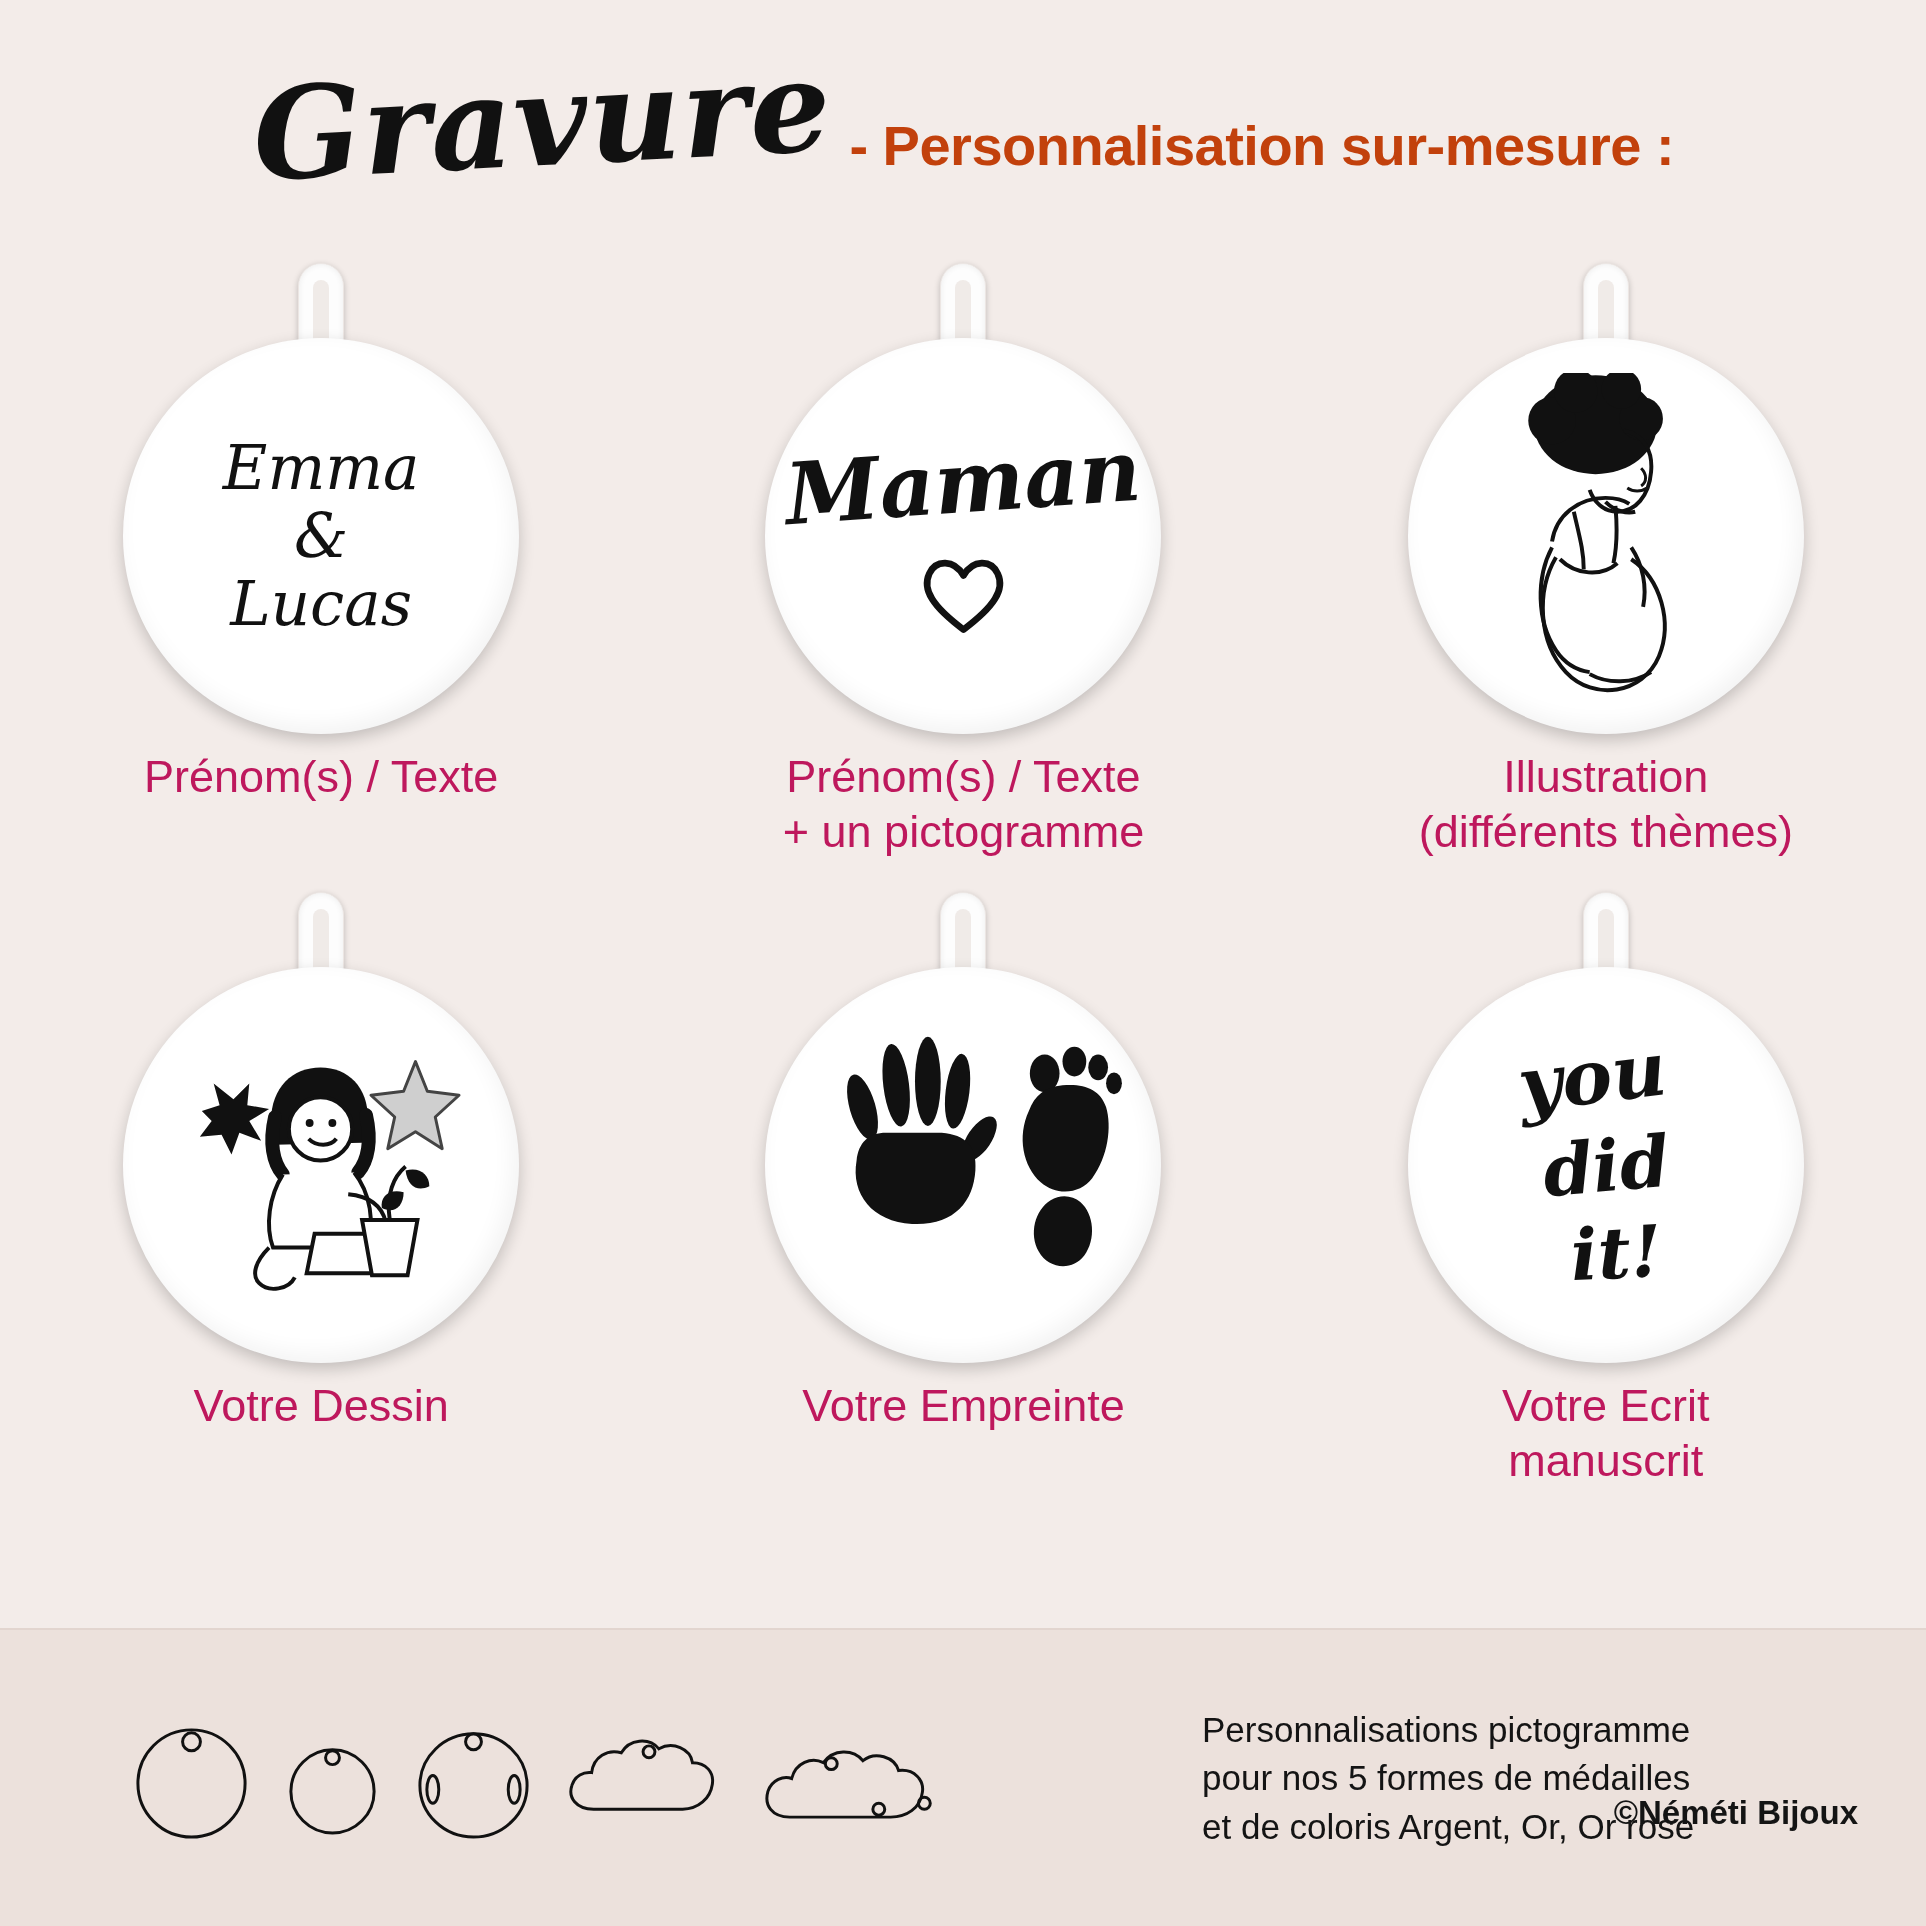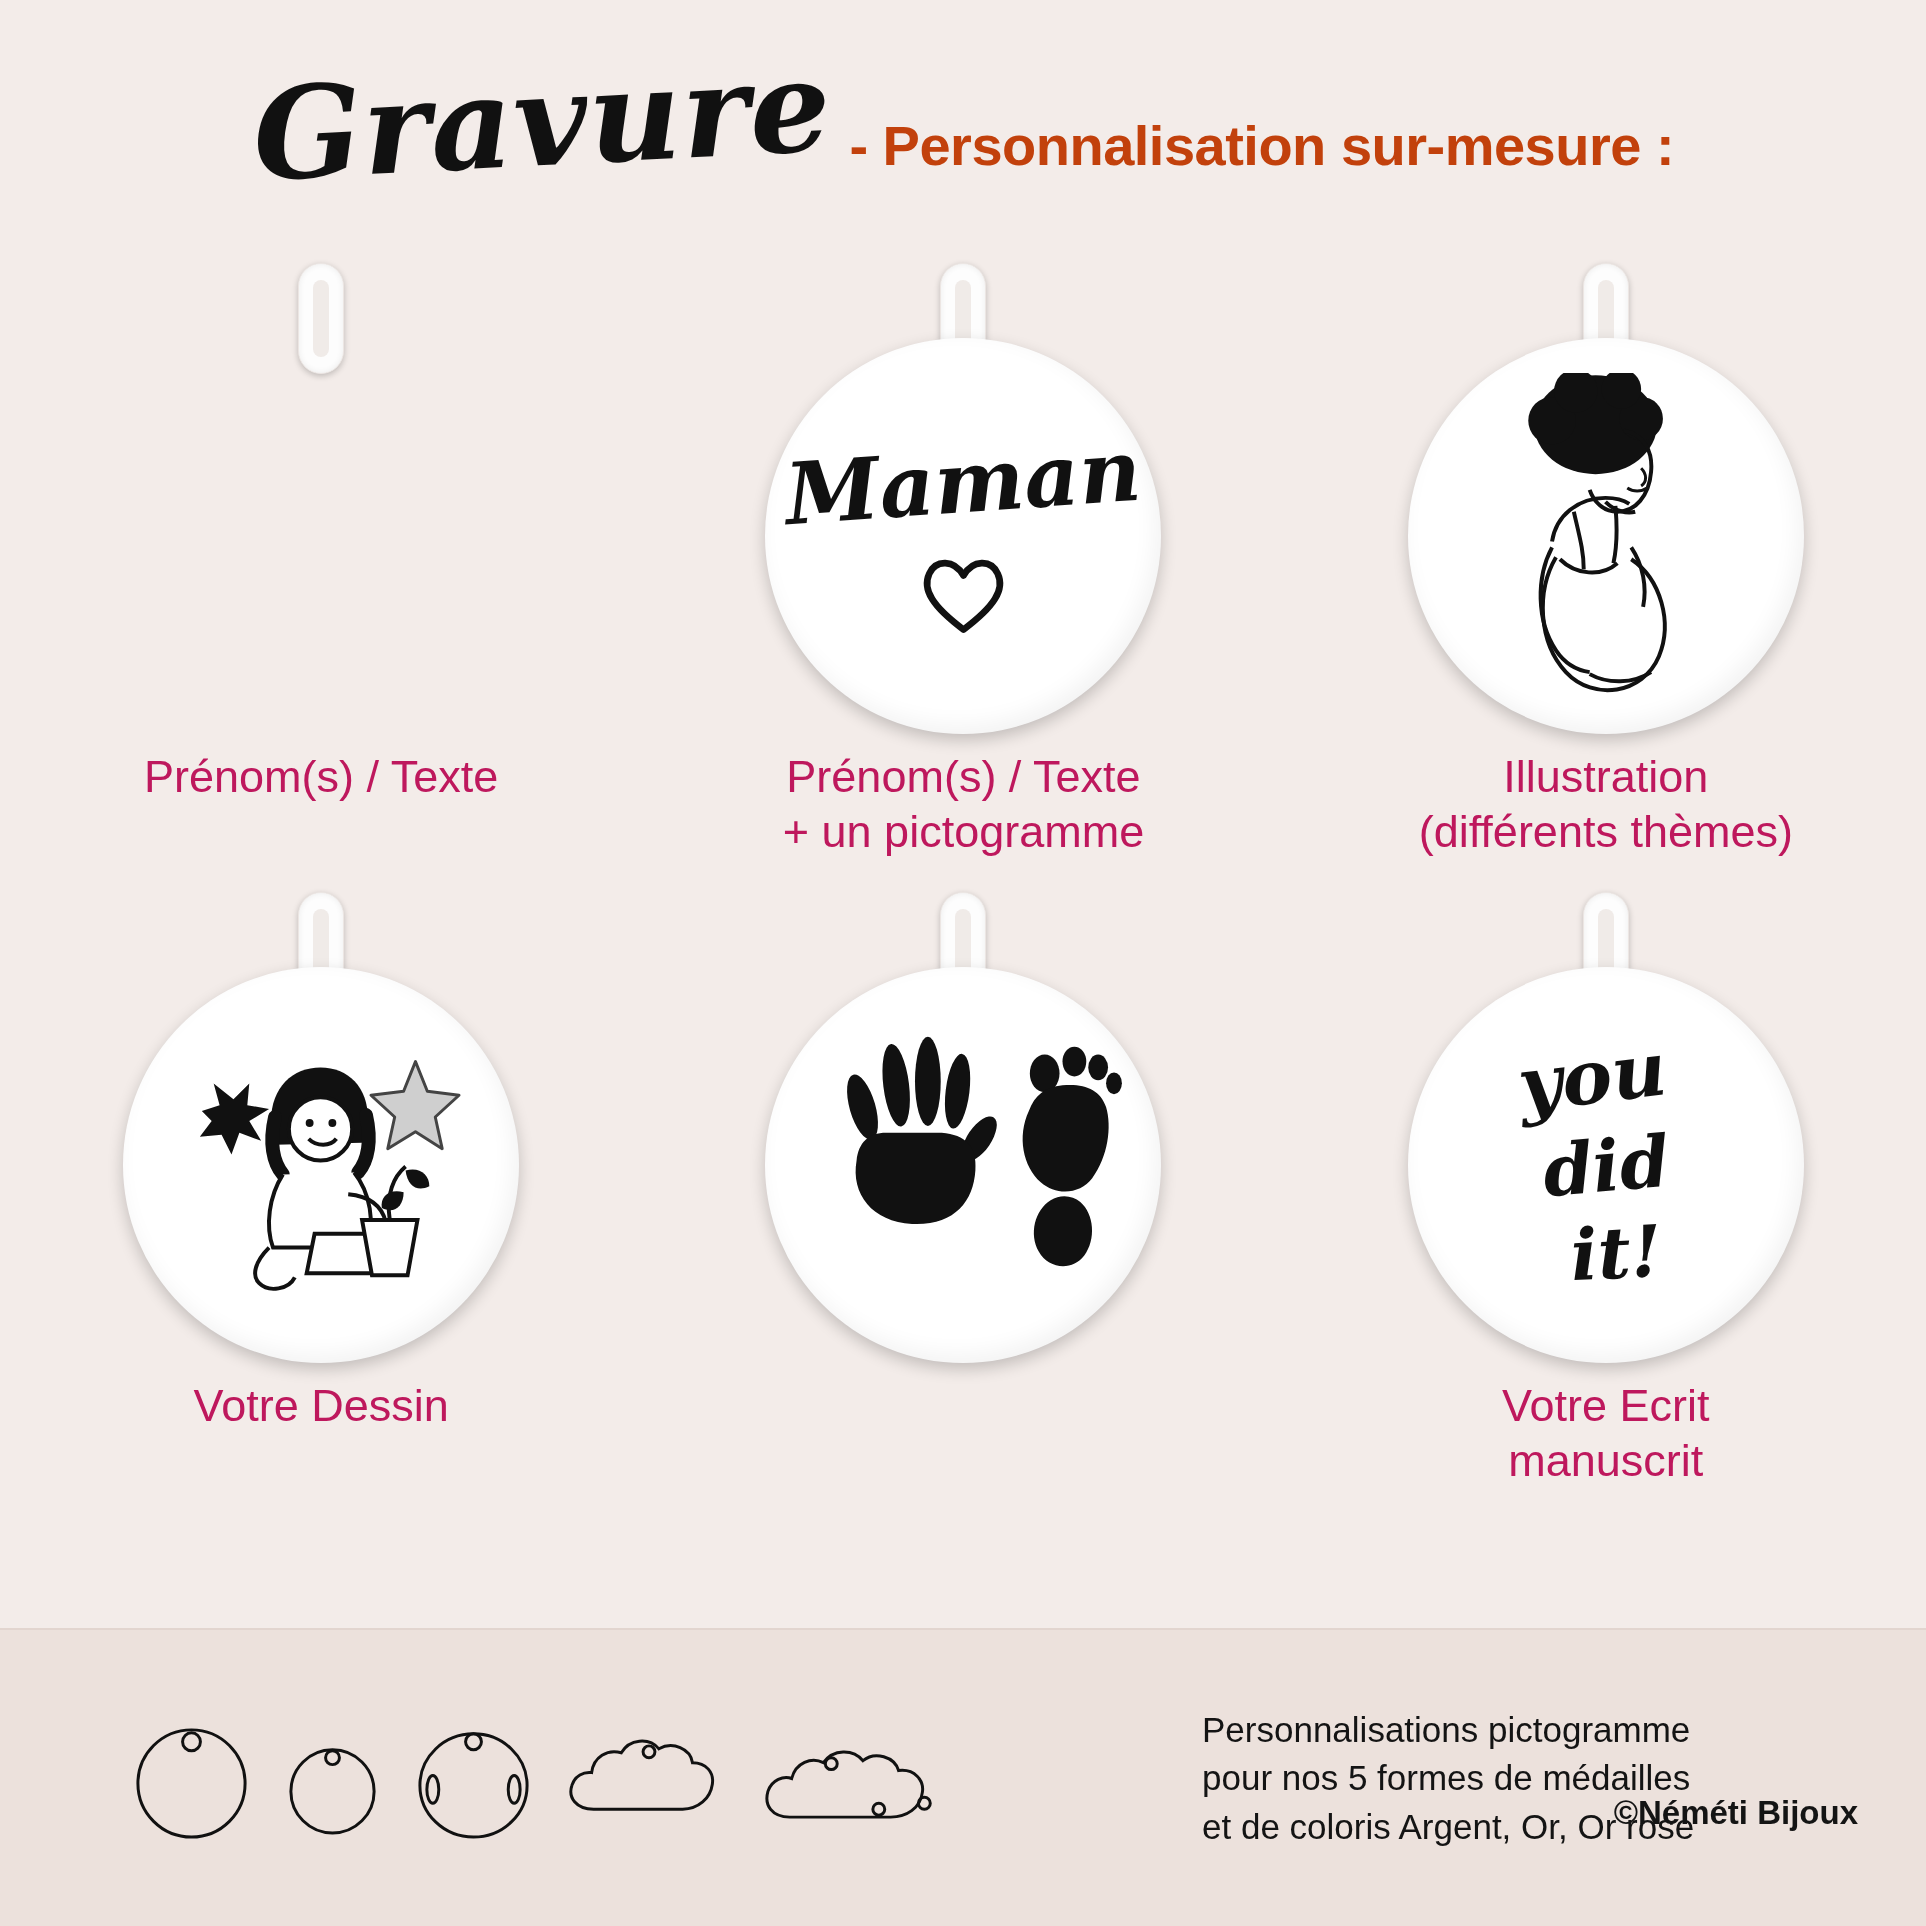--- a/index.html
+++ b/index.html
@@ -180,20 +180,27 @@
 <div class="header">
   <span class="header-script">Gravure</span>
   <span class="header-sub">- Personnalisation sur-mesure :</span>
 </div>
 
 <div class="grid">
 
   <div class="cell">
     <div class="medal-wrap">
       <div class="bail"></div>
+      <div class="disc">
+        <div class="script-name">
+          <div>Emma</div>
+          <div>&amp;</div>
+          <div>Lucas</div>
+        </div>
+      </div>
     </div>
     <div class="caption">Prénom(s) / Texte</div>
   </div>
 
   <div class="cell">
     <div class="medal-wrap">
       <div class="bail"></div>
       <div class="disc">
         <div style="text-align:center;">
           <div class="script-maman">Maman</div>
@@ -301,20 +308,21 @@
             <ellipse cx="242" cy="58" rx="15" ry="19"></ellipse>
             <ellipse cx="272" cy="46" rx="12" ry="15"></ellipse>
             <ellipse cx="296" cy="52" rx="10" ry="13"></ellipse>
             <ellipse cx="312" cy="68" rx="8" ry="11"></ellipse>
             <path d="M226 96 c-12 26 -6 56 12 72 c16 14 40 12 52 -4 c16 -22 20 -52 14 -72 c-6 -18 -22 -24 -44 -22 c-18 2 -28 10 -34 26 Z"></path>
             <path d="M248 186 c-16 10 -22 34 -12 52 c10 18 34 20 46 4 c12 -16 10 -42 -4 -54 c-8 -7 -20 -8 -30 -2 Z"></path>
           </g>
         </svg>
       </div>
     </div>
+    <div class="caption">Votre Empreinte</div>
   </div>
 
   <div class="cell">
     <div class="medal-wrap">
       <div class="bail"></div>
       <div class="disc">
         <div style="text-align:center;font-family:'DejaVu Serif',serif;font-style:italic;font-weight:bold;color:#111;">
           <div style="font-size:75px;transform:rotate(-7deg);margin-left:-28px;line-height:1;">you</div>
           <div style="font-size:71px;transform:rotate(-5deg);margin-top:16px;line-height:1;">did</div>
           <div style="font-size:71px;transform:rotate(-3deg);margin-top:16px;margin-left:20px;line-height:1;">it!</div>

